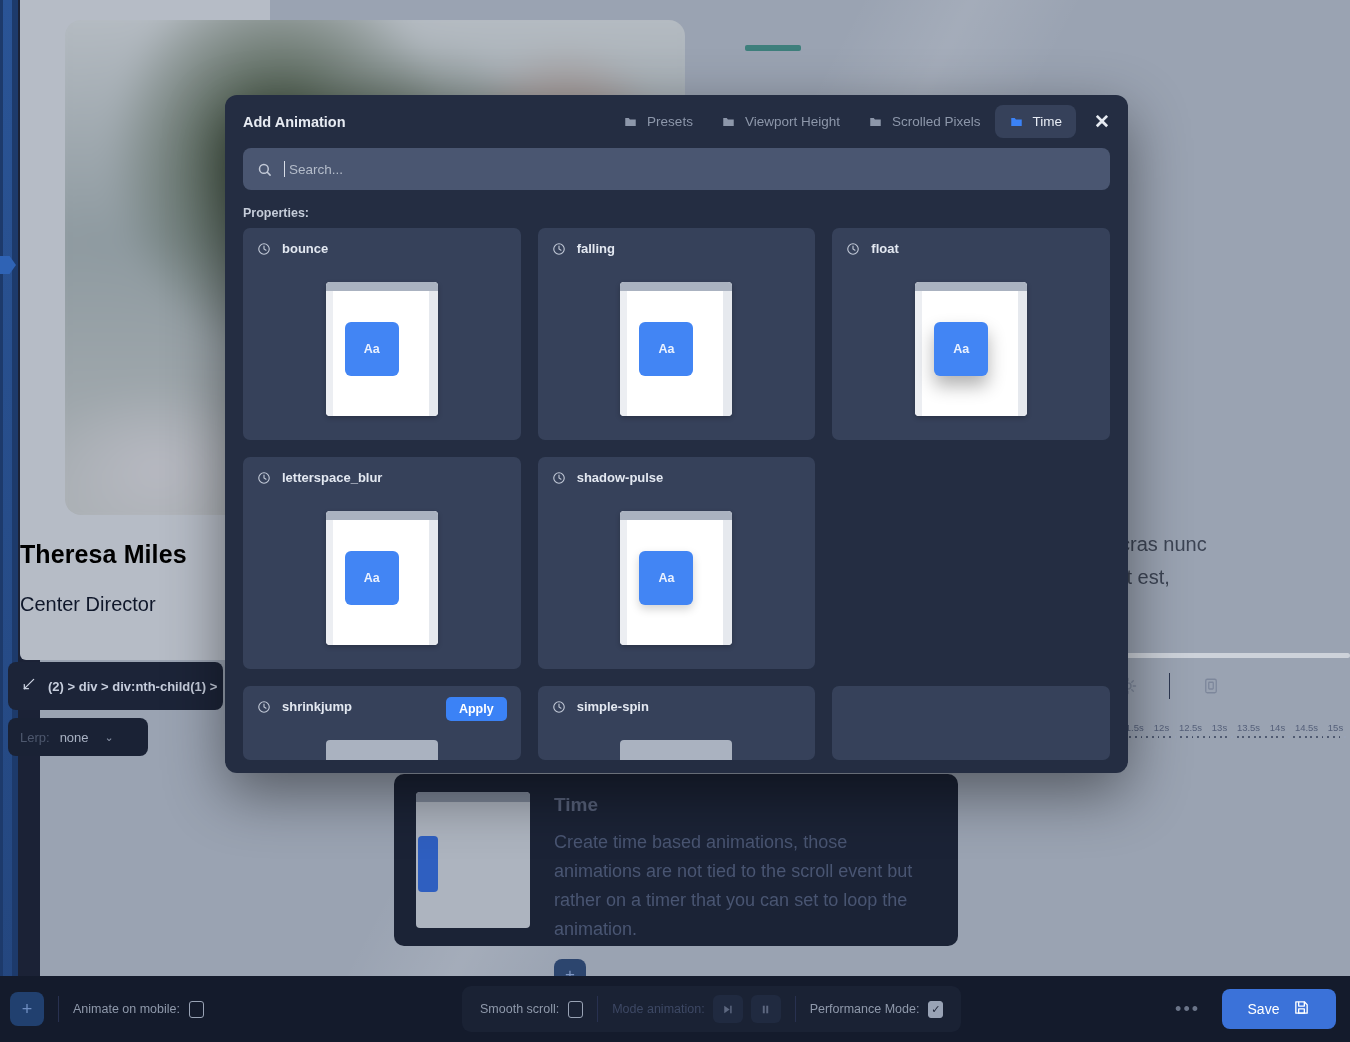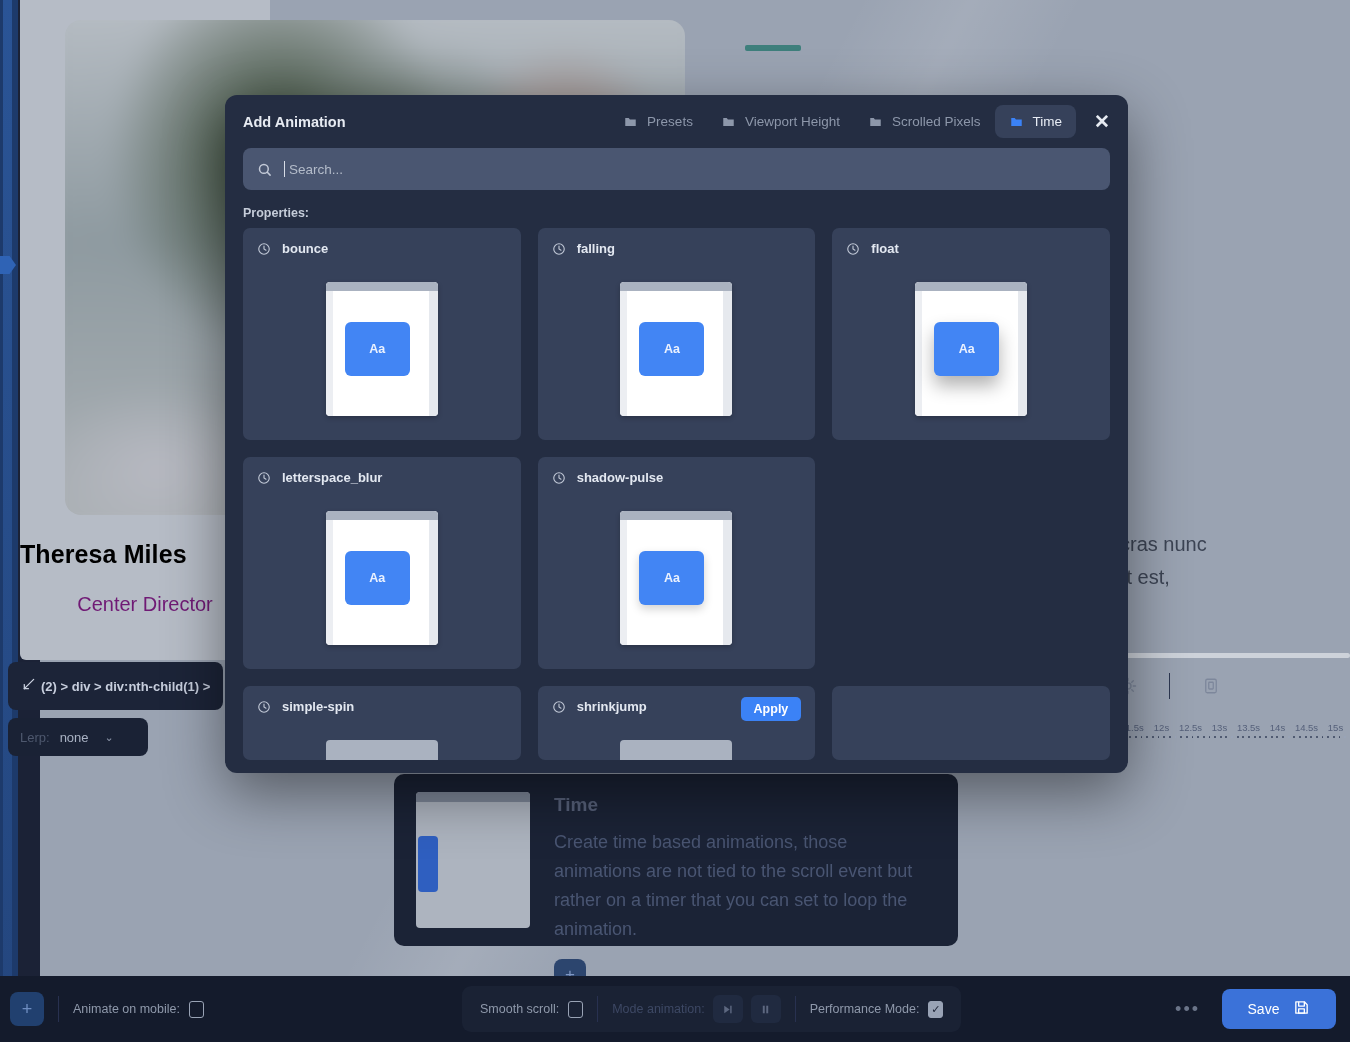--- a/index.html
+++ b/index.html
@@ -55,22 +55,22 @@
       radial-gradient(ellipse 260px 300px at 36% 30%, rgba(44,62,38,.96), transparent 66%),
       radial-gradient(ellipse 200px 240px at 58% 40%, rgba(52,70,44,.85), transparent 70%),
       linear-gradient(180deg,#b9bfc6 0%, #8e9aa0 45%, #adb2b6 100%);
     filter: blur(14px);
   }
   .portrait-name {
     position: absolute; left: 0; right: 0; top: 540px; text-align: left;
     font-size: 25px; font-weight: bold; color: #000000; letter-spacing: .1px;
   }
   .portrait-role {
-    position: absolute; left: 0; right: 0; top: 593px; text-align: center;
-    font-size: 20px; color: #701a75;
+    position: absolute; left: 0; right: 0; top: 593px; text-align: left;
+    font-size: 20px; color: #0f172a;
   }
 
   .teal-bar {
     position: absolute; left: 745px; top: 45px; width: 56px; height: 6px;
     background: #3e7f7c; border-radius: 2px;
   }
   .bg-heading {
     position: absolute; left: 1085px; top: 228px;
     font-size: 60px; color: #1e2433; font-weight: 400;
   }
@@ -80,21 +80,21 @@
   }
   .bg-line2 {
     position: absolute; left: 1122px; top: 566px;
     font-size: 20px; color: #3c4454;
   }
 
   
   .selector-pill {
     position: absolute; left: 8px; top: 662px; width: 215px; height: 48px;
     background: #1c2438; border-radius: 8px;
-    display: flex; align-items: center; gap: 5px; padding: 0 14px;
+    display: flex; align-items: center; gap: 12px; padding: 0 14px;
     overflow: hidden;
   }
   .selector-text {
     font-size: 13px; color: #c7cedd; white-space: nowrap; font-weight: bold;
   }
   .lerp-row {
     position: absolute; left: 8px; top: 718px; width: 140px; height: 38px;
     background: #1a2235; border-radius: 8px;
     display: flex; align-items: center; gap: 10px; padding: 0 12px;
   }
@@ -214,21 +214,21 @@
   }
   .sheet {
     position: absolute; inset: 0; background: #fff; border-radius: 4px;
     box-shadow: 0 2px 5px rgba(0,0,0,.22);
     overflow: hidden;
   }
   .sheet-top { position: absolute; left:0; right:0; top:0; height: 9px; background: #aab2c0; }
   .sheet-shadeL { position: absolute; left:0; top:9px; width: 7px; bottom:0; background: #eceef2; }
   .sheet-shadeR { position: absolute; right:0; top:9px; width: 9px; bottom:0; background: #e6e9ee; }
   .blue-box {
-    position: absolute; width: 65px; height: 54px; background: #4285f4;
+    position: absolute; width: 54px; height: 54px; background: #4285f4;
     border-radius: 6px; color: #eaf1fe; font-size: 12.5px; font-weight: bold;
     display: flex; align-items: center; justify-content: center;
     left: 50%; margin-left: -37px; top: 40px;
   }
   .preview.float .blue-box { box-shadow: 0 10px 18px rgba(0,0,0,.30); }
   .preview.shadowpulse .blue-box { box-shadow: 0 4px 10px rgba(0,0,0,.18); }
   .marquee-bar {
     position: absolute; left: 2px; top: 40px; width: 20px; height: 52px;
     background: #4285f4; border-radius: 5px;
   }
@@ -565,35 +565,35 @@
       </div>
     <div class="grid row3" id="card-grid-2">
         <div class="pcard pcard-stub">
           <div class="pcard-head">
             <span class="clock-icon">
               <svg width="14" height="14" viewBox="0 0 24 24" fill="none" stroke="#c3cad8" stroke-width="1.9">
                 <circle cx="12" cy="12" r="9"></circle>
                 <path d="M12 7v5l3.4 2" stroke-linecap="round"></path>
               </svg>
             </span>
-            <span class="pcard-name">simple-spin</span>
-          </div>
+            <span class="pcard-name">shrinkjump</span>
+          </div>
+          <div class="apply-btn">Apply</div>
           <div class="stub-sheet"></div>
         </div>
         <div class="pcard pcard-stub">
           <div class="pcard-head">
             <span class="clock-icon">
               <svg width="14" height="14" viewBox="0 0 24 24" fill="none" stroke="#c3cad8" stroke-width="1.9">
                 <circle cx="12" cy="12" r="9"></circle>
                 <path d="M12 7v5l3.4 2" stroke-linecap="round"></path>
               </svg>
             </span>
-            <span class="pcard-name">shrinkjump</span>
-          </div>
-          <div class="apply-btn">Apply</div>
+            <span class="pcard-name">simple-spin</span>
+          </div>
           <div class="stub-sheet"></div>
         </div>
         <div class="pcard empty pcard-stub"></div>
       </div>
   </div>
 
   <div class="bottombar">
     <div class="plus-btn">+</div>
     <div class="bar-div"></div>
     <span class="bar-label">Animate on mobile:</span>

